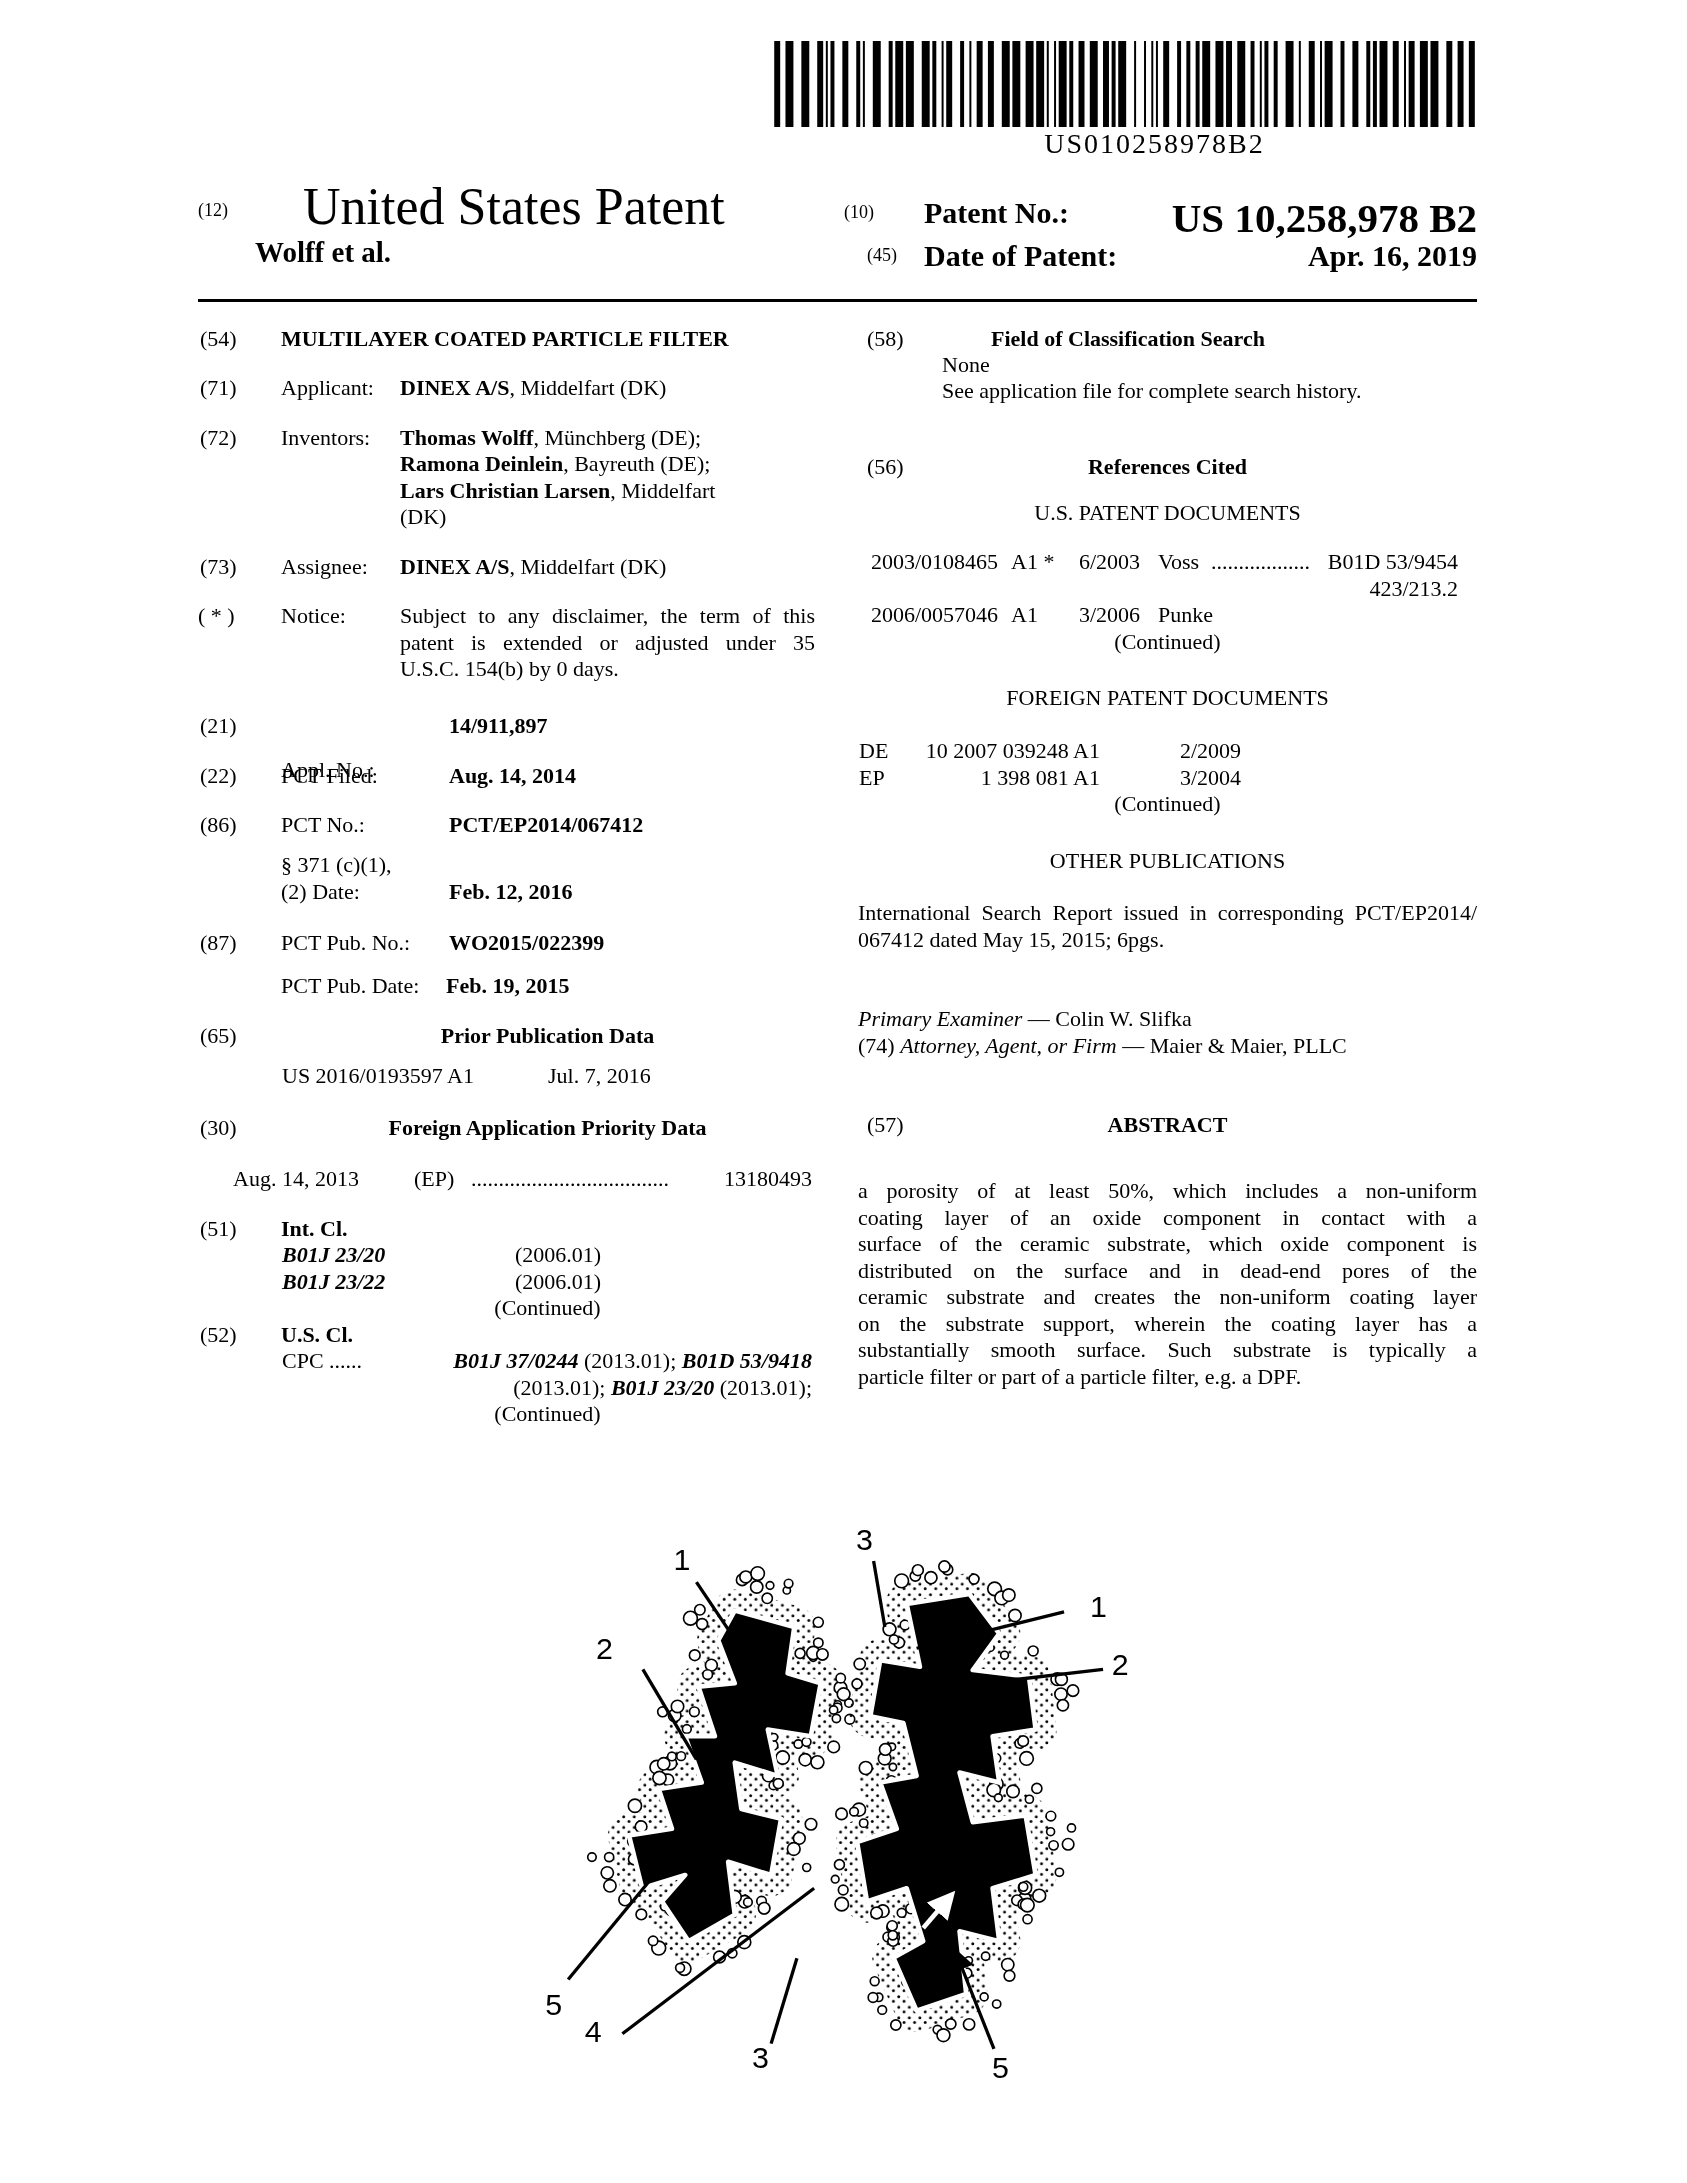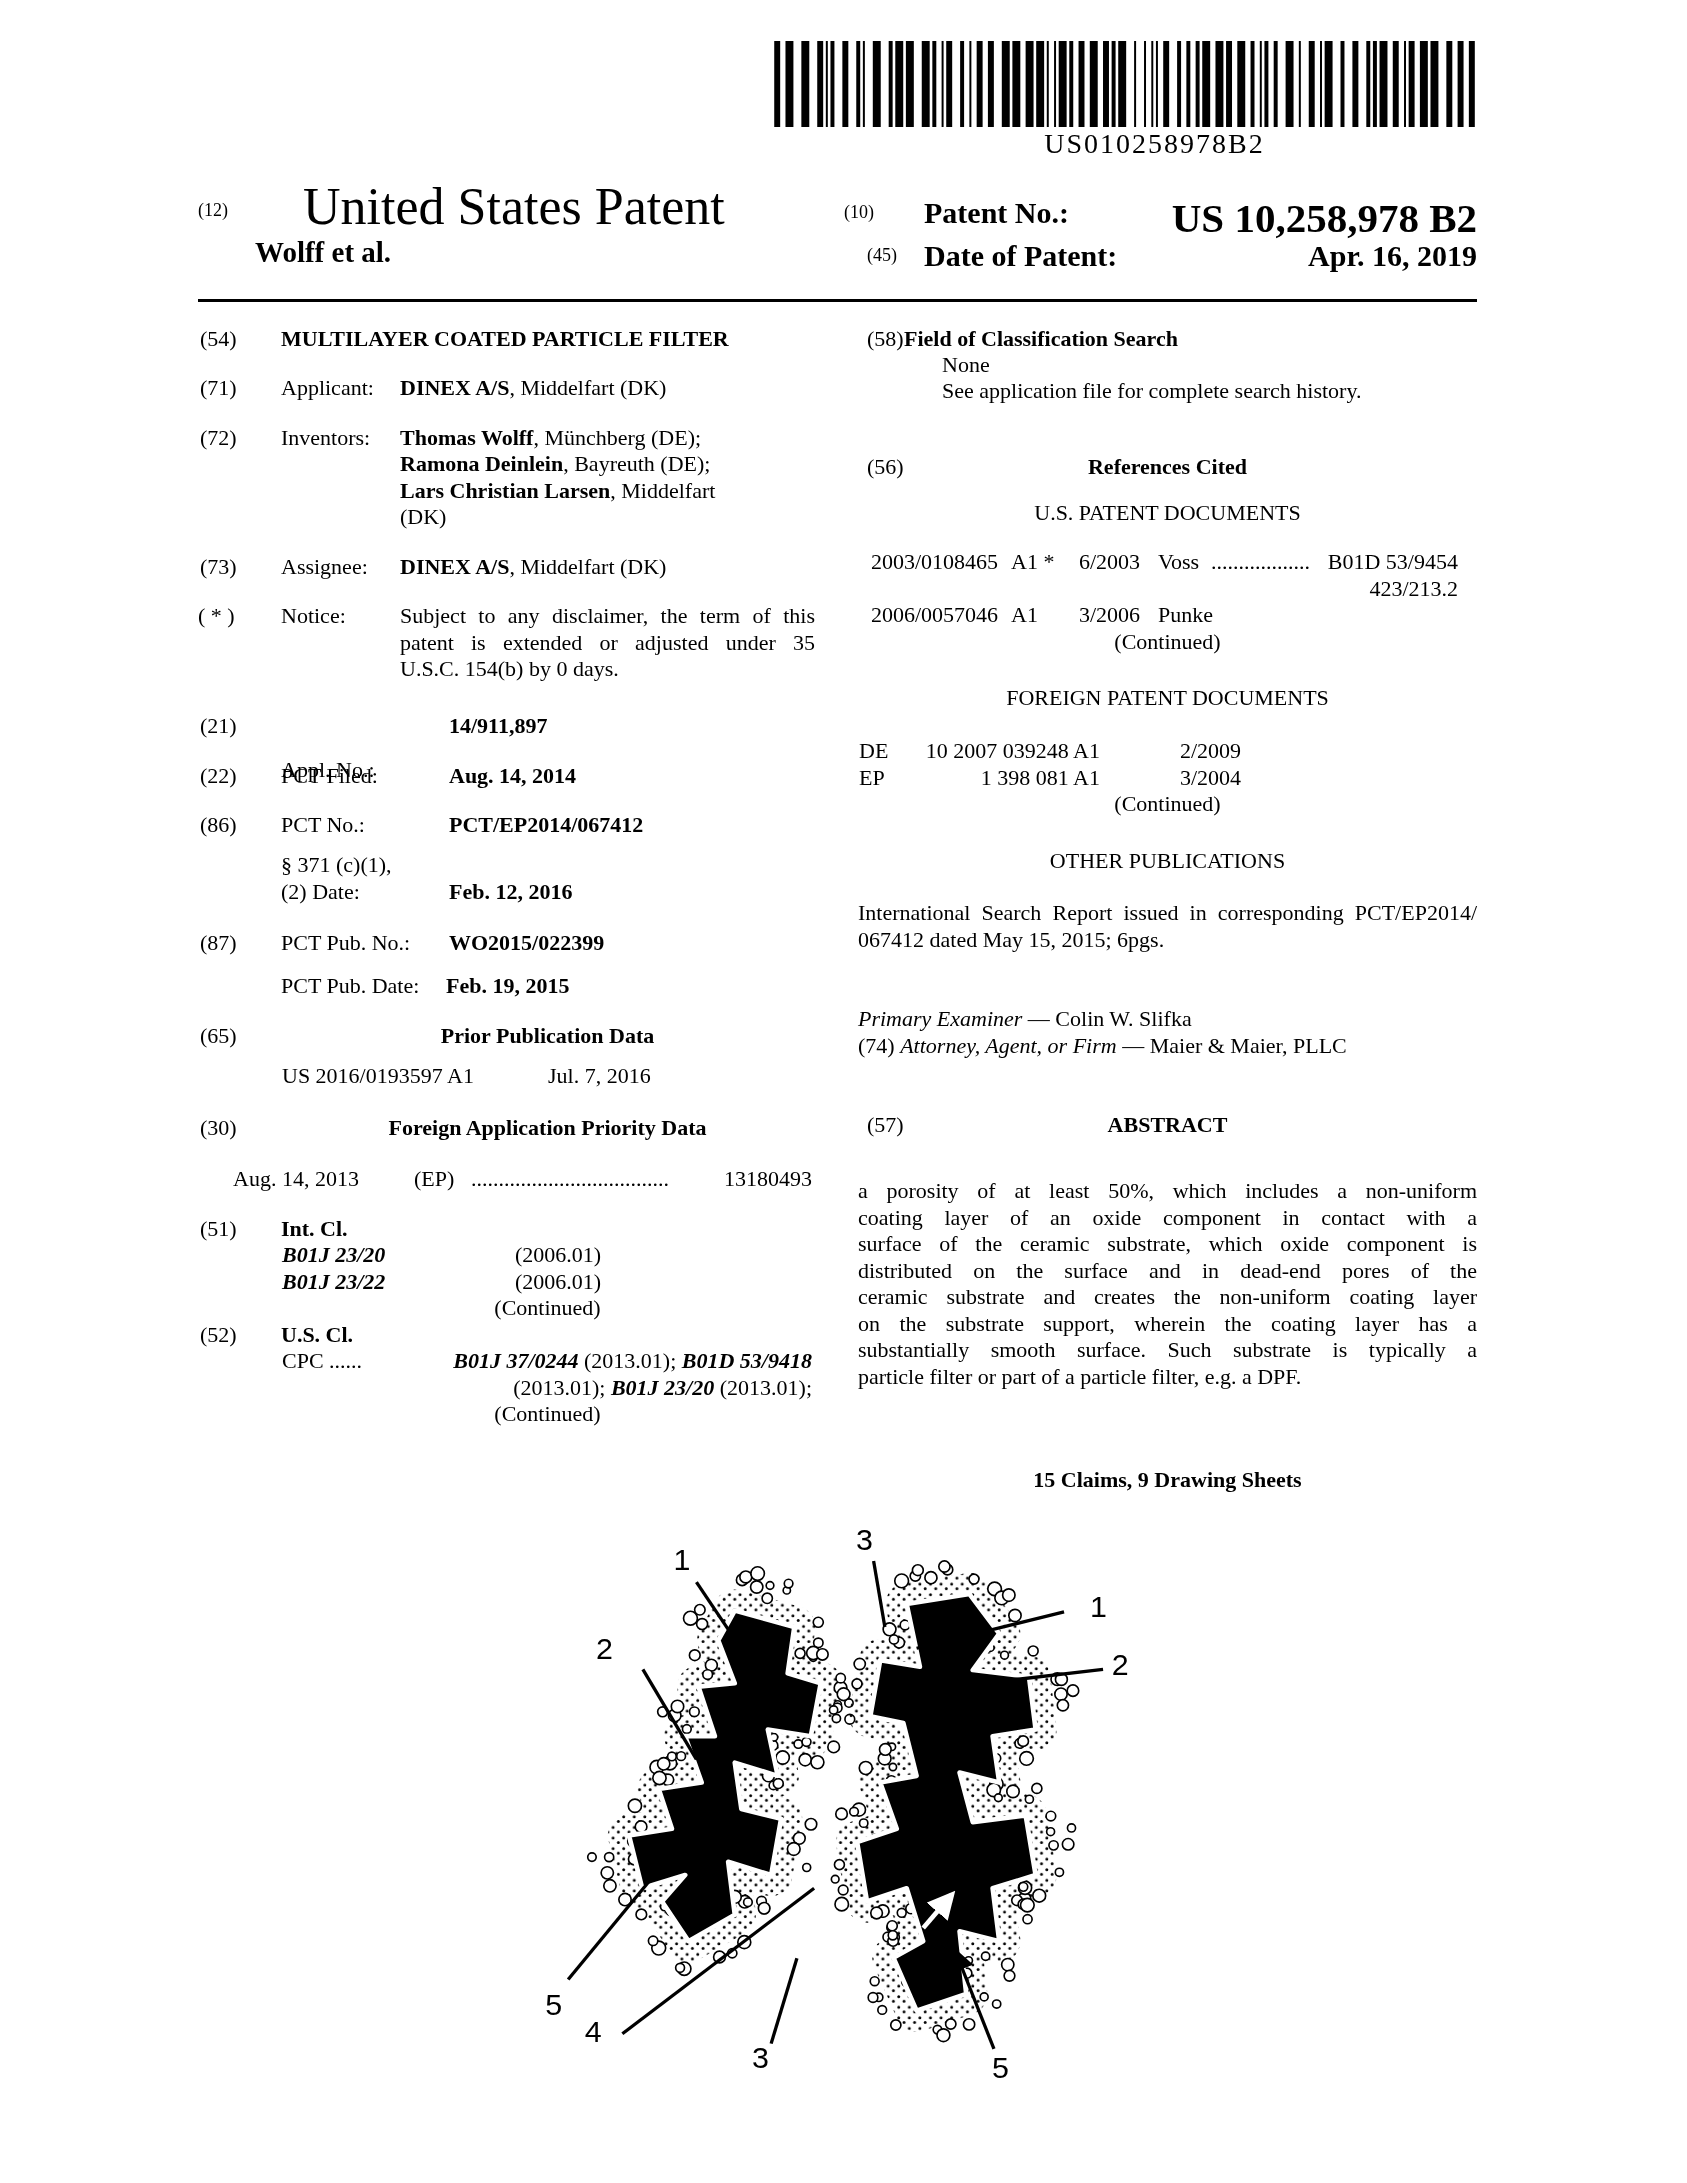--- a/index.html
+++ b/index.html
@@ -187,21 +187,21 @@
   <div class="t ctrL" style="top:1295px;">(Continued)</div>
 
   <div class="t" style="left:200px;top:1322px;">(52)</div>
   <div class="t b" style="left:281px;top:1322px;">U.S. Cl.</div>
   <div class="t" style="left:282px;top:1348px;">CPC ......</div>
   <div class="t rt" style="right:875px;top:1348px;"><span class="bi">B01J 37/0244</span><span> (2013.01); </span><span class="bi">B01D 53/9418</span></div>
   <div class="t rt" style="right:875px;top:1375px;"><span>(2013.01); </span><span class="bi">B01J 23/20</span><span> (2013.01);</span></div>
   <div class="t ctrL" style="top:1401px;">(Continued)</div>
 
   <div class="t" style="left:867px;top:326px;">(58)</div>
-  <div class="t b" style="left:904px;top:326px;">Field of Classification Search</div>
+  <div class="t b" style="left:991px;top:326px;">Field of Classification Search</div>
   <div class="t" style="left:942px;top:352px;">None</div>
   <div class="t" style="left:942px;top:378px;">See application file for complete search history.</div>
 
   <div class="t" style="left:867px;top:454px;">(56)</div>
   <div class="t b ctrR" style="top:454px;">References Cited</div>
   <div class="t ctrR" style="top:500px;">U.S. PATENT DOCUMENTS</div>
 
   <div class="t" style="left:871px;top:549px;">2003/0108465</div>
   <div class="t" style="left:1011px;top:549px;">A1 *</div>
   <div class="t" style="left:1079px;top:549px;">6/2003</div>
@@ -235,21 +235,20 @@
   <div class="t b ctrR" style="top:1112px;">ABSTRACT</div>
   <div class="t jl" style="left:858px;top:1178px;">a porosity of at least 50%, which includes a non-uniform</div>
   <div class="t jl" style="left:858px;top:1205px;">coating layer of an oxide component in contact with a</div>
   <div class="t jl" style="left:858px;top:1231px;">surface of the ceramic substrate, which oxide component is</div>
   <div class="t jl" style="left:858px;top:1258px;">distributed on the surface and in dead-end pores of the</div>
   <div class="t jl" style="left:858px;top:1284px;">ceramic substrate and creates the non-uniform coating layer</div>
   <div class="t jl" style="left:858px;top:1337px;">substantially smooth surface. Such substrate is typically a</div>
   <div class="t jl" style="left:858px;top:1311px;">on the substrate support, wherein the coating layer has a</div>
   <div class="t" style="left:858px;top:1364px;">particle filter or part of a particle filter, e.g. a DPF.</div>
 
-  <div class="t b ctrR" style="top:1467px;">15 Claims, 9 Drawing Sheets</div>
 
   <svg id="figure" width="662" height="562" viewBox="0 0 1000 850">
     <defs>
       <pattern id="stip" width="16" height="16" patternUnits="userSpaceOnUse">
         <circle cx="4" cy="4" r="2.2" fill="#000"></circle>
         <circle cx="12" cy="11" r="2.2" fill="#000"></circle>
       </pattern>
       <marker id="arr" viewBox="0 0 10 10" refX="8" refY="5" markerWidth="7" markerHeight="7" orient="auto-start-reverse">
         <path d="M0,0 L10,5 L0,10 z" fill="#000"></path>
       </marker>

